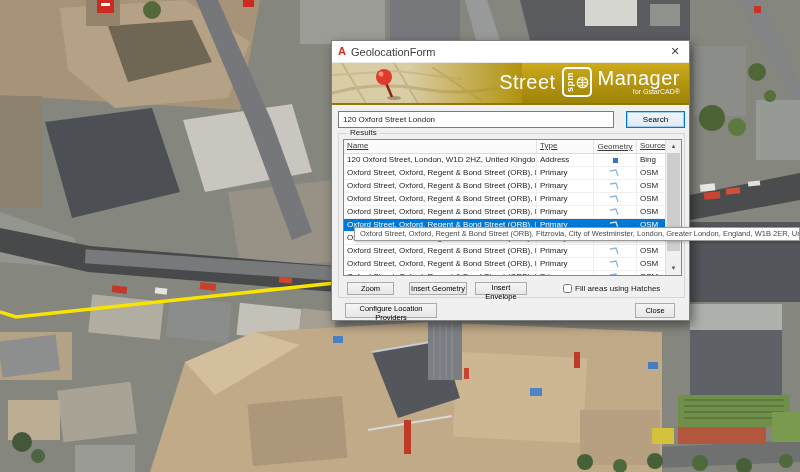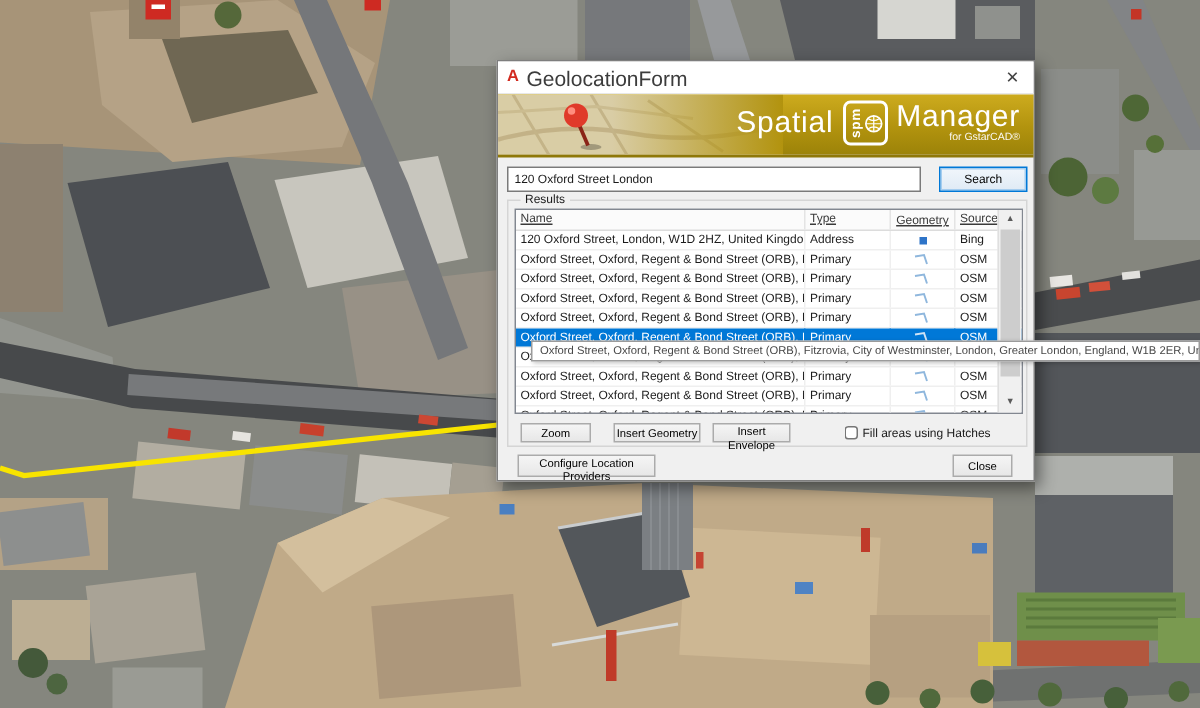--- a/index.html
+++ b/index.html
@@ -11,21 +11,21 @@
   .map { position:absolute; inset:0; z-index:0; }
   .map svg { display:block; width:800px; height:472px; }
 
   
   .dialog { position:absolute; left:331px; top:40px; width:359px; height:281px;
             background:#f0f0f0; border:1px solid #7e7e7e; z-index:10;
             box-shadow:3px 4px 10px rgba(0,0,0,.45); }
   .titlebar { height:22px; background:#ffffff; display:flex; align-items:center;
               gap:5px; padding:0 6px; border-bottom:1px solid #e8e8e8; }
   .app-icon { color:#d22a1f; font-weight:bold; font-size:11px; line-height:11px; }
-  .title-text { font-size:14px; color:#3c3c3c; }
+  .title-text { font-size:11px; color:#3c3c3c; }
   .close-x { margin-left:auto; font-size:11px; color:#444; width:16px; text-align:center; cursor:pointer; }
 
   .banner { position:relative; height:42px; overflow:hidden;
             background:linear-gradient(180deg,#cdab1e 0%,#b2930e 55%,#9c8309 100%);
             border-bottom:2px solid #8f7808; }
   .banner-map { position:absolute; left:0; top:0; }
   .logo { position:absolute; right:9px; top:4px; display:flex; align-items:center; gap:6px; color:#fff; }
   .brand-first { font-size:20px; font-weight:400; letter-spacing:.5px; }
   .spm-badge { width:30px; height:30px; border:2px solid #fff; border-radius:5px;
                display:flex; align-items:center; gap:1px; padding:1px; }
@@ -221,21 +221,21 @@
         <circle cx="49" cy="11" r="2.5" fill="#ff8d7e"></circle>
         <defs>
             <linearGradient id="gfade" x1="0" y1="0" x2="1" y2="0">
           <stop offset="0.4" stop-color="#b2930e" stop-opacity="0"></stop>
           <stop offset="1" stop-color="#b2930e" stop-opacity="1"></stop>
         </linearGradient>
           </defs>
         <rect width="190" height="42" fill="url(#gfade)"></rect>
       </svg>
       <div class="logo">
-        <span class="brand-first">Spatial</span>
+        <span class="brand-first">Street</span>
         <span class="spm-badge">
           <span class="spm-vert">spm</span>
           <svg width="15" height="15" viewBox="0 0 16 16">
             <circle cx="8" cy="8" r="6.5" fill="#c7a614" stroke="#fff" stroke-width="1.4"></circle>
             <path d="M8,1.5 v13 M1.5,8 h13 M3.5,3.8 Q8,7 12.5,3.8 M3.5,12.2 Q8,9 12.5,12.2" stroke="#fff" stroke-width="1" fill="none"></path>
           </svg>
         </span>
         <span class="brand-col">
           <span class="brand-second">Manager</span>
           <span class="brand-sub">for GstarCAD®</span>

